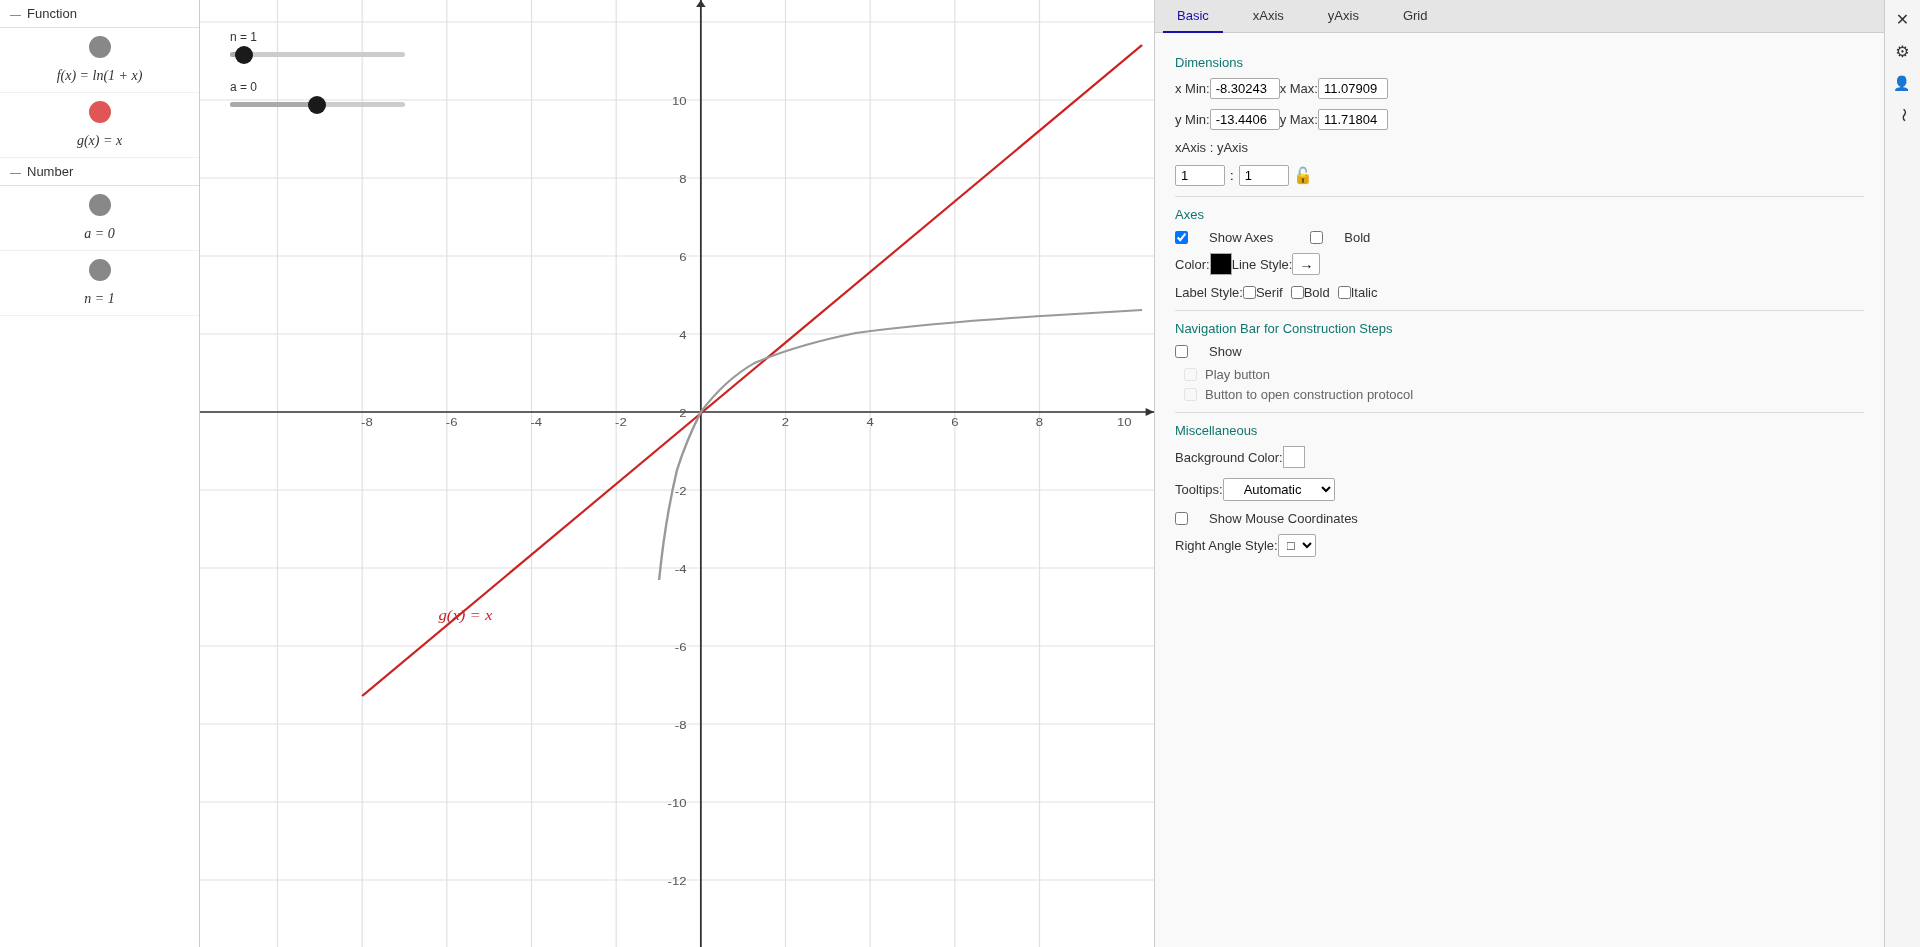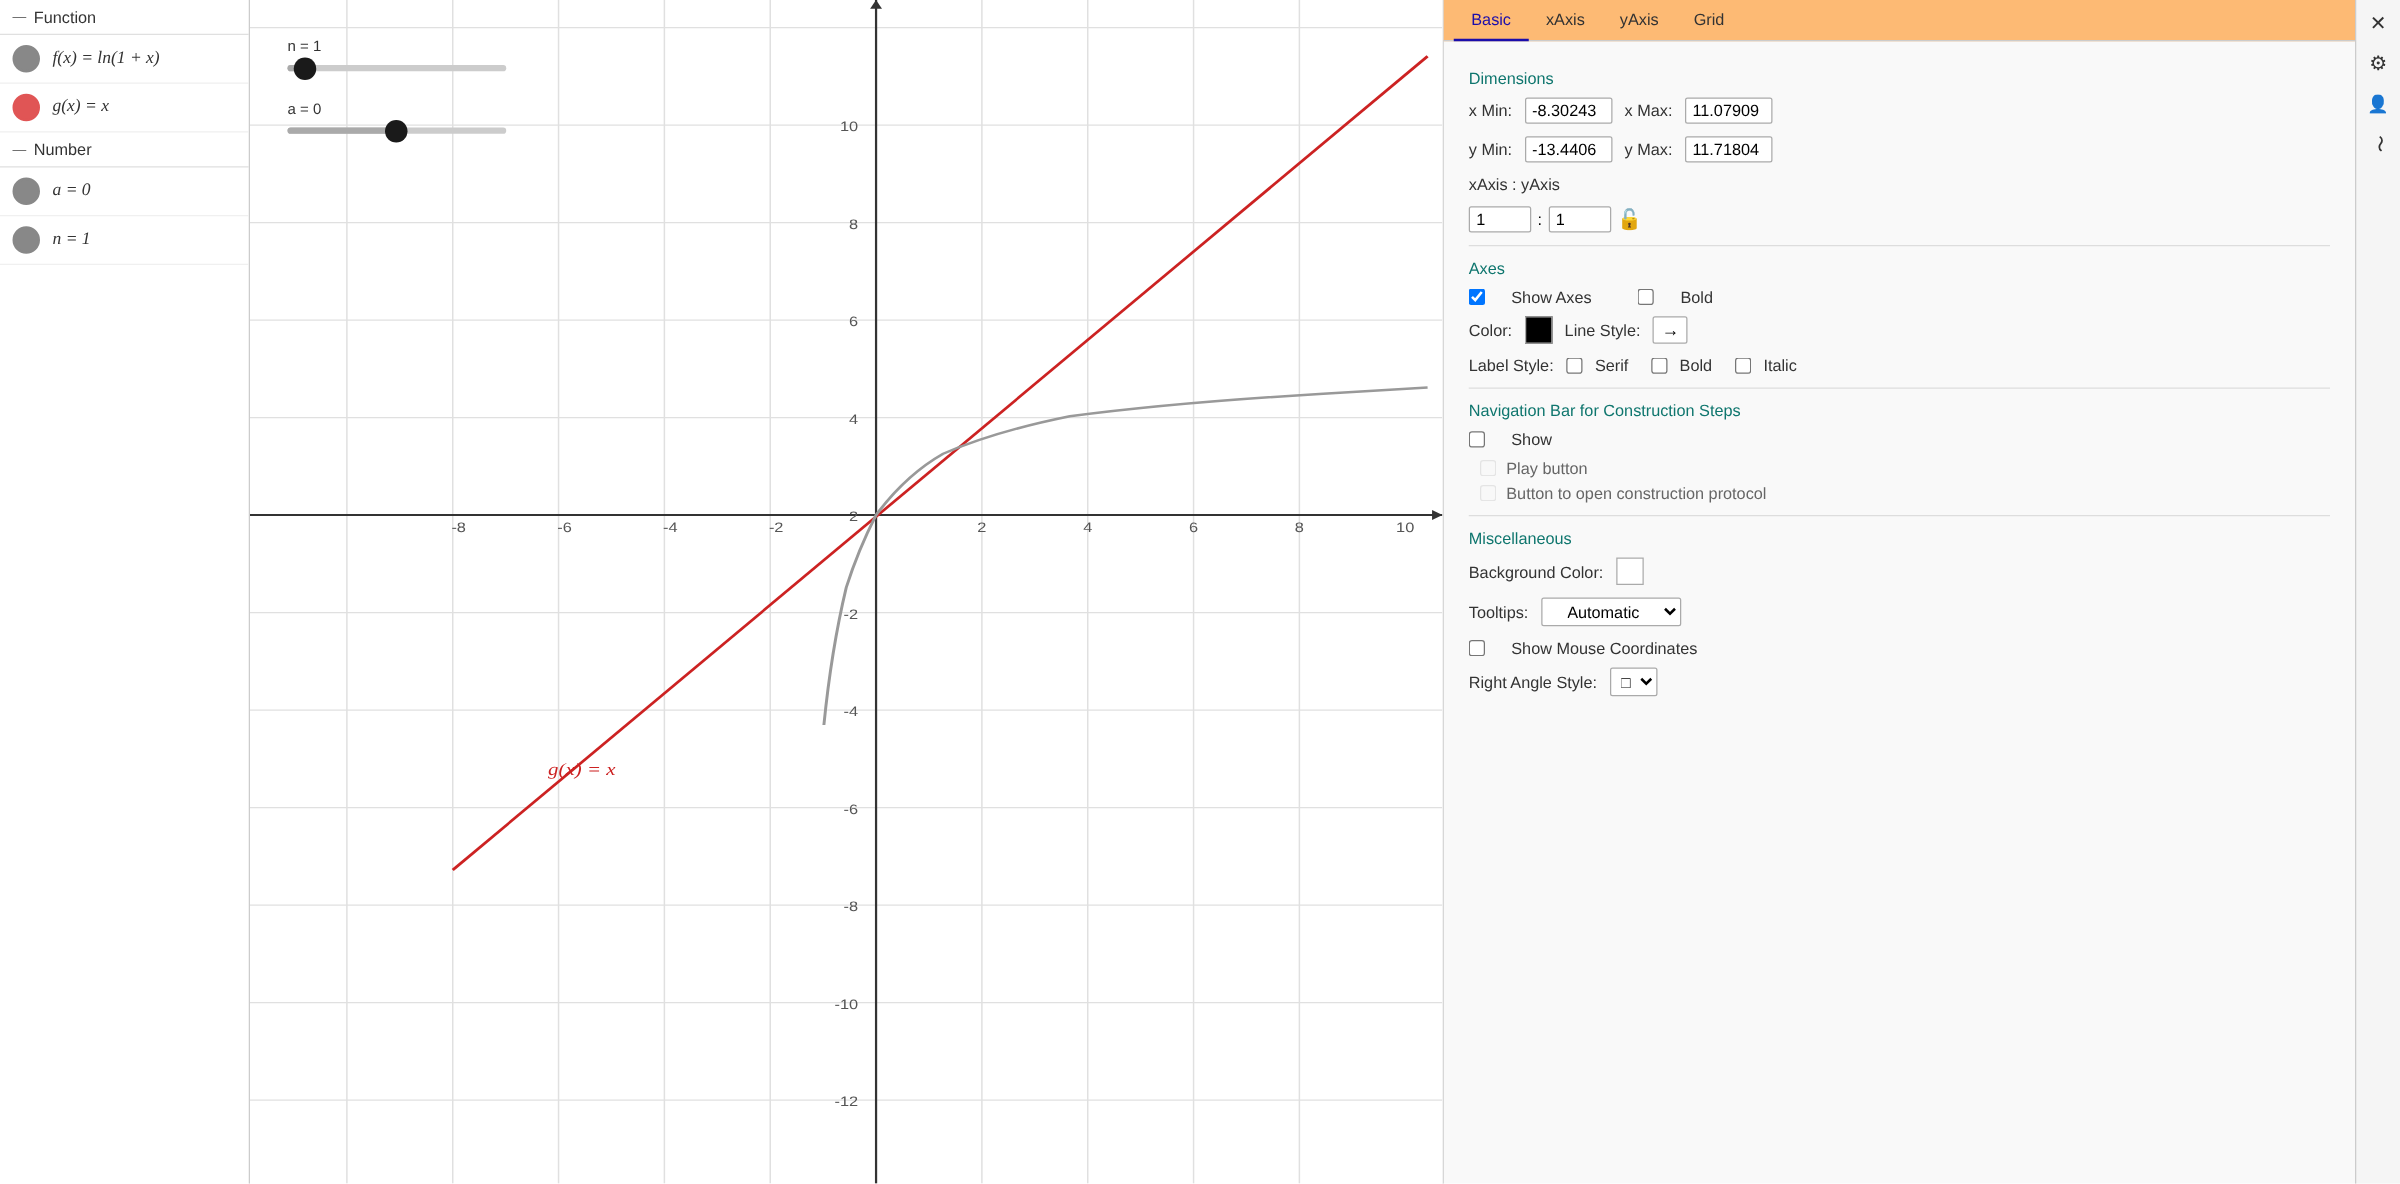--- a/index.html
+++ b/index.html
@@ -27,20 +27,21 @@
       color: #666;
       font-size: 11px;
     }
     .sidebar-item {
       display: flex;
       align-items: center;
       padding: 8px 10px;
       gap: 10px;
       border-bottom: 1px solid #f0f0f0;
       cursor: pointer;
+      flex-direction: column;
     }
     .circle-icon {
       width: 22px;
       height: 22px;
       border-radius: 50%;
       flex-shrink: 0;
     }
     .item-label {
       font-size: 13px;
       color: #333;
@@ -62,23 +63,24 @@
       background: #f9f9f9;
       display: flex;
       flex-direction: column;
     }
 
     
     .tabs-bar {
       display: flex;
       align-items: center;
       border-bottom: 1px solid #ccc;
-      background: #fdba74;
+      background: #e5e5e5;
       padding: 0 8px;
       padding-right: 40px;
+      gap: 16px;
     }
     .tab {
       padding: 8px 14px;
       cursor: pointer;
       font-size: 13px;
       color: #333;
       border: none;
       background: none;
       border-bottom: 2px solid transparent;
       margin-bottom: -1px;
@@ -103,21 +105,21 @@
     }
     .section-divider {
       border: none;
       border-top: 1px solid #ddd;
       margin: 10px 0;
     }
     .form-row {
       display: flex;
       align-items: center;
       margin-bottom: 10px;
-      gap: 10px;
+      gap: 0;
     }
     .form-label {
       font-size: 13px;
       color: #333;
       white-space: nowrap;
     }
     .form-input {
       border: 1px solid #aaa;
       border-radius: 2px;
       padding: 2px 5px;

